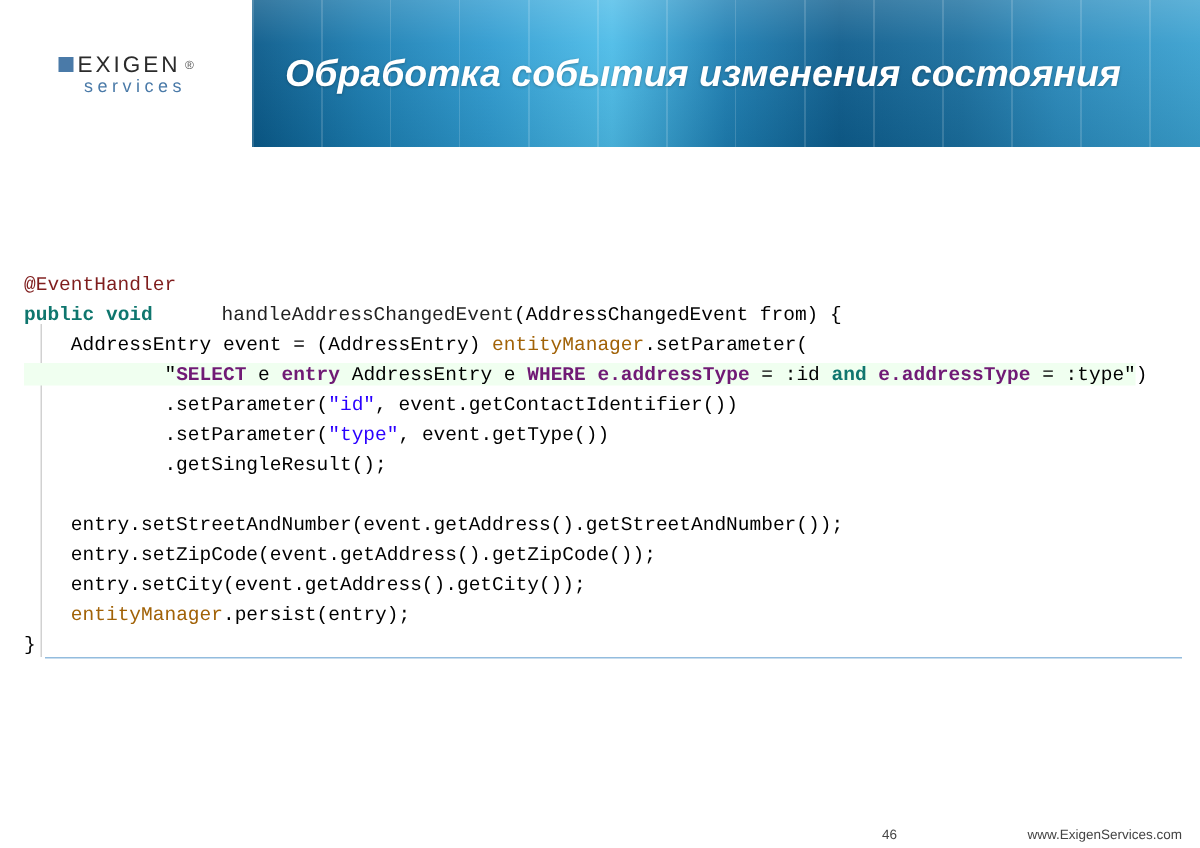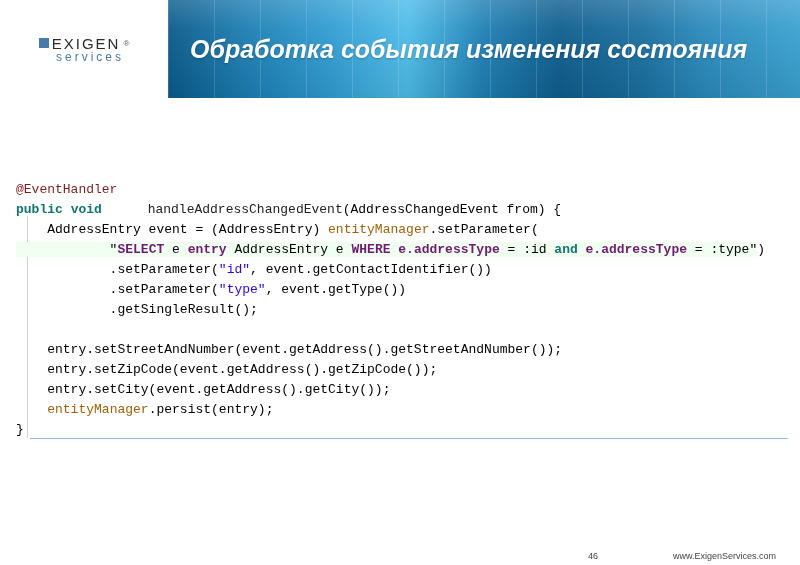--- a/index.html
+++ b/index.html
@@ -125,21 +125,21 @@
     width: 100%;
     font-size: 9px;
     color: #444;
   }
   .page-num {
     position: absolute;
     left: 588px;
   }
   .footer-url {
     position: absolute;
-    right: 24px;
+    right: 12px;
   }
 </style>
 </head>
 <body>
 
 <div class="header">
   <div class="logo-area">
     <div class="logo">
       <div class="logo-top">
         <span class="logo-square"></span>

